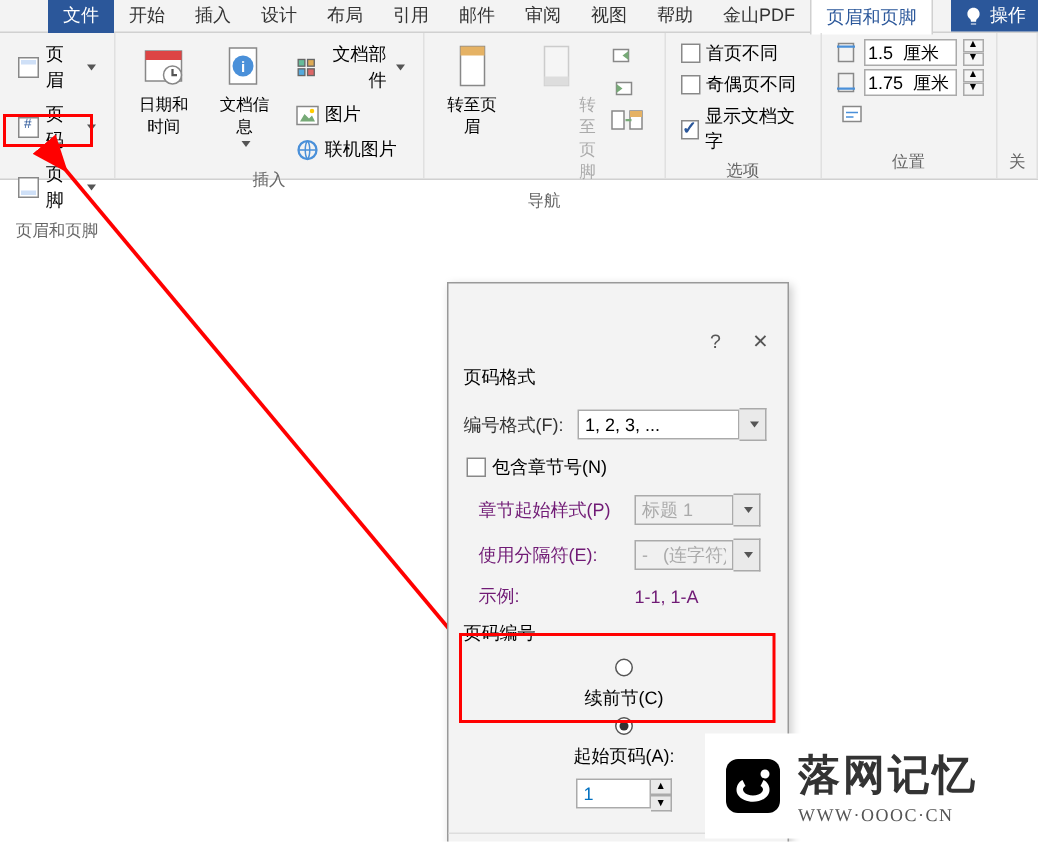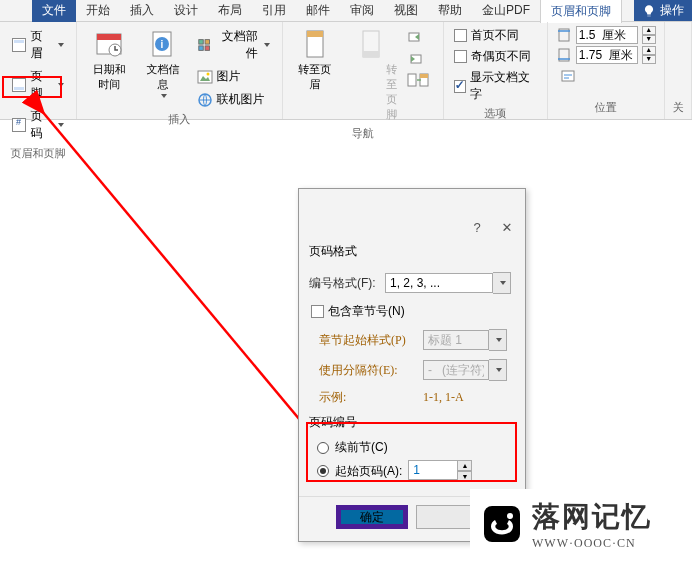--- a/index.html
+++ b/index.html
@@ -41,28 +41,28 @@
     .check.checked::after { content: "\2713"; position: absolute; top: -3px; left: 0; font-size: 12px; color: #2b579a; font-weight: bold; }
 
     .dialog { position: absolute; top: 188px; left: 298px; width: 228px; background: #f3f3f3; border: 1px solid #999; box-shadow: 2px 2px 6px rgba(0,0,0,0.2); font-size: 12px; }
     .dialog-title { display: flex; justify-content: space-between; align-items: center; padding: 6px 10px; }
     .dialog-title span { font-size: 12px; margin-top: 48px; }
     .title-btns { display: flex; gap: 14px; }
     .title-btn { width: 16px; height: 16px; text-align: center; cursor: pointer; font-size: 13px; color: #555; }
     .dialog-body { padding: 6px 10px 12px 10px; }
     .form-row { display: flex; align-items: center; gap: 6px; margin-bottom: 8px; }
     .form-row label { font-size: 12px; color: #333; width: 70px; }
-    .form-row.disabled label, .form-row.disabled span { color: #a16207; font-family: Liberation Serif, serif; }
+    .form-row.disabled label, .form-row.disabled span { color: #701a75; }
     .form-row.indent { margin-left: 10px; }
     .combo { display: flex; align-items: center; }
     .combo input { height: 20px; border: 1px solid #aaa; font-size: 12px; padding: 0 4px; background: #fff; }
     .combo .combo-btn { width: 18px; height: 22px; border: 1px solid #aaa; border-left: none; background: #eaeaea; display: flex; align-items: center; justify-content: center; cursor: pointer; }
     .combo.disabled input { background: #f0f0f0; color: #aaa; }
     .section-label { font-size: 12px; margin: 6px 0; }
-    .radio-row { display: flex; align-items: center; gap: 6px; padding: 2px 0; margin-left: 8px; }
+    .radio-row { display: flex; align-items: center; gap: 6px; padding: 2px 0; margin-left: 8px; flex-direction: column; }
     .radio { width: 12px; height: 12px; border: 1px solid #555; border-radius: 50%; background: #fff; position: relative; cursor: pointer; }
     .radio.selected::after { content: ""; width: 6px; height: 6px; background: #333; border-radius: 50%; position: absolute; top: 2px; left: 2px; }
     .num-spin { display: flex; }
     .num-spin input { width: 50px; height: 20px; border: 1px solid #aaa; font-size: 12px; padding: 0 4px; background: #fff; color: #0070c0; }
     .num-spin .spins { display: flex; flex-direction: column; }
     .num-spin .spins div { width: 14px; height: 11px; border: 1px solid #aaa; border-left: none; background: #eaeaea; display: flex; align-items: center; justify-content: center; cursor: pointer; font-size: 7px; }
     .dialog-footer { display: flex; gap: 8px; justify-content: center; padding: 8px 0 12px 0; border-top: 1px solid #ddd; }
     .dlg-btn { width: 72px; height: 24px; border: 1px solid #aaa; background: #eaeaea; display: flex; align-items: center; justify-content: center; cursor: pointer; font-size: 12px; }
     .dlg-btn.primary { border: 5px solid #4c1d95; background:#0369a1; }
 
@@ -102,27 +102,27 @@
 <div class="ribbon">
 
   <div class="ribbon-group" style="min-width:68px;">
     <div class="group-content" style="flex-direction:column;gap:2px;">
       <div class="btn-small">
         <span class="icon-box head"></span>
         <span>页眉</span>
         <span class="dropdown-arrow"></span>
       </div>
       <div class="btn-small">
+        <span class="icon-box num"></span>
+        <span>页码</span>
+        <span class="dropdown-arrow"></span>
+      </div>
+      <div class="btn-small">
         <span class="icon-box foot"></span>
         <span>页脚</span>
-        <span class="dropdown-arrow"></span>
-      </div>
-      <div class="btn-small">
-        <span class="icon-box num"></span>
-        <span>页码</span>
         <span class="dropdown-arrow"></span>
       </div>
     </div>
     <div class="group-label">页眉和页脚</div>
   </div>
 
   <div class="ribbon-group">
     <div class="group-content">
       <div class="btn-vert" style="width:52px;">
         <svg class="icon-large" viewBox="0 0 32 32">

